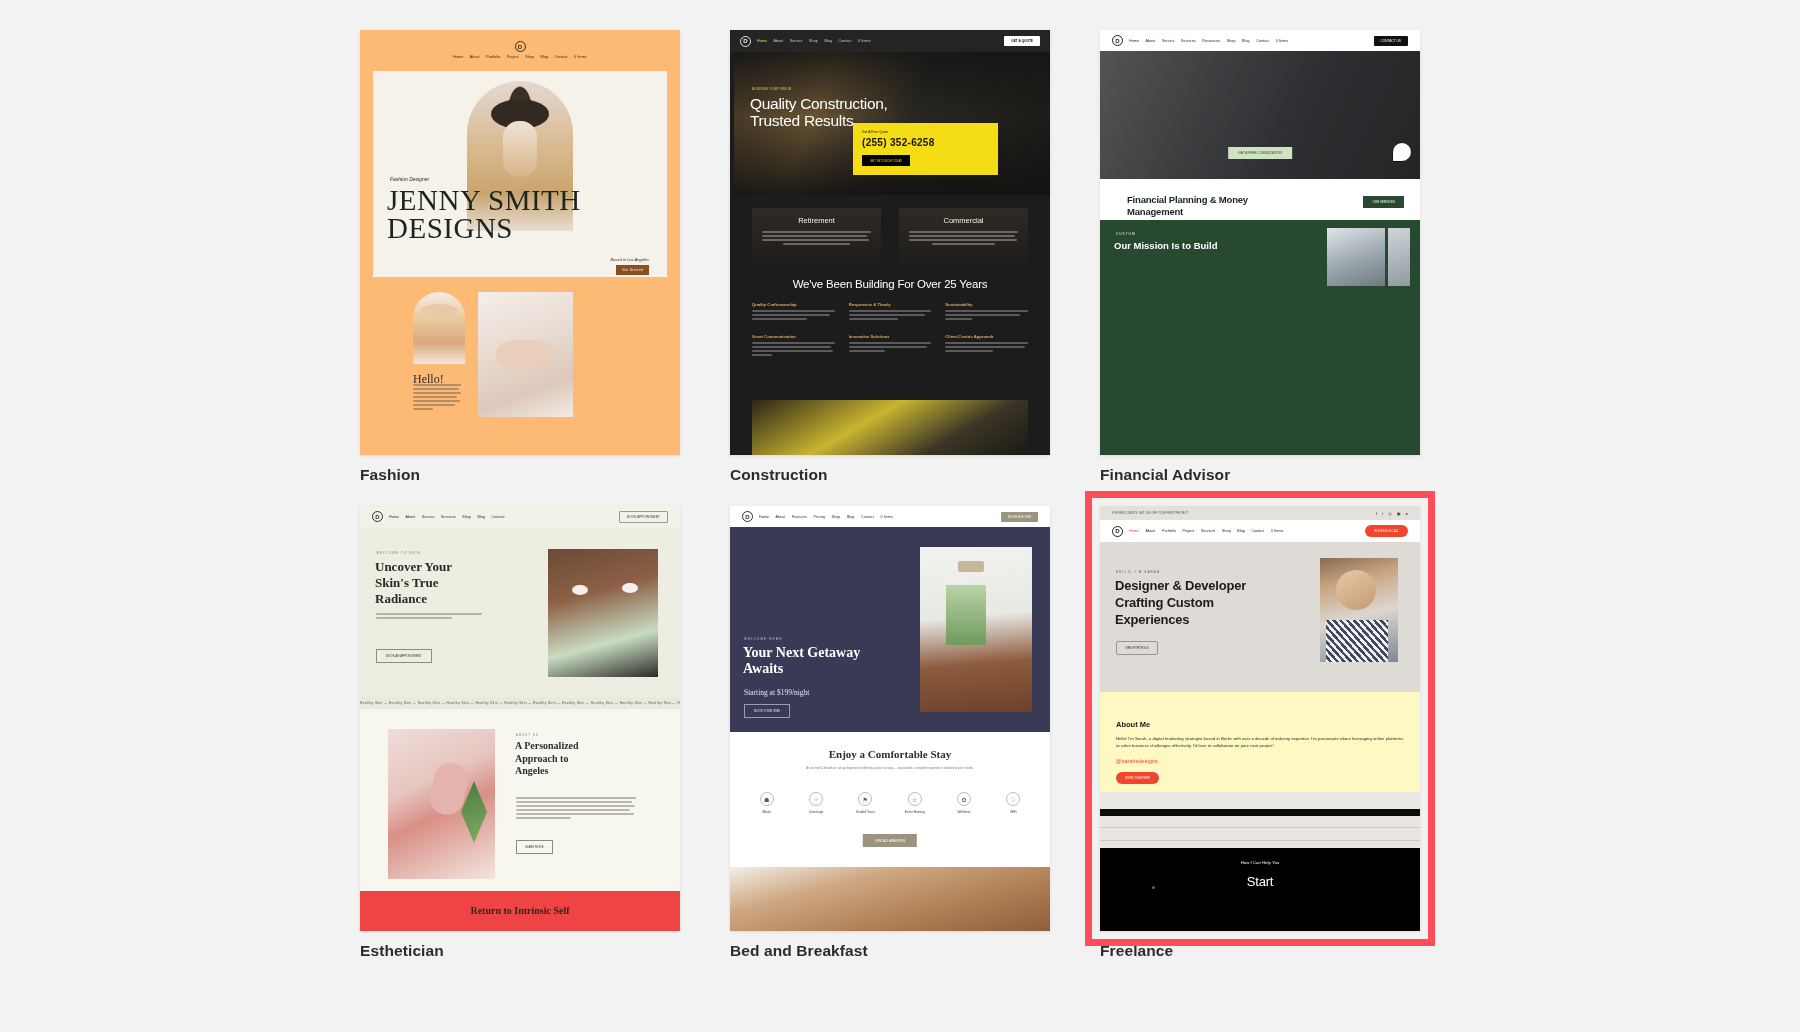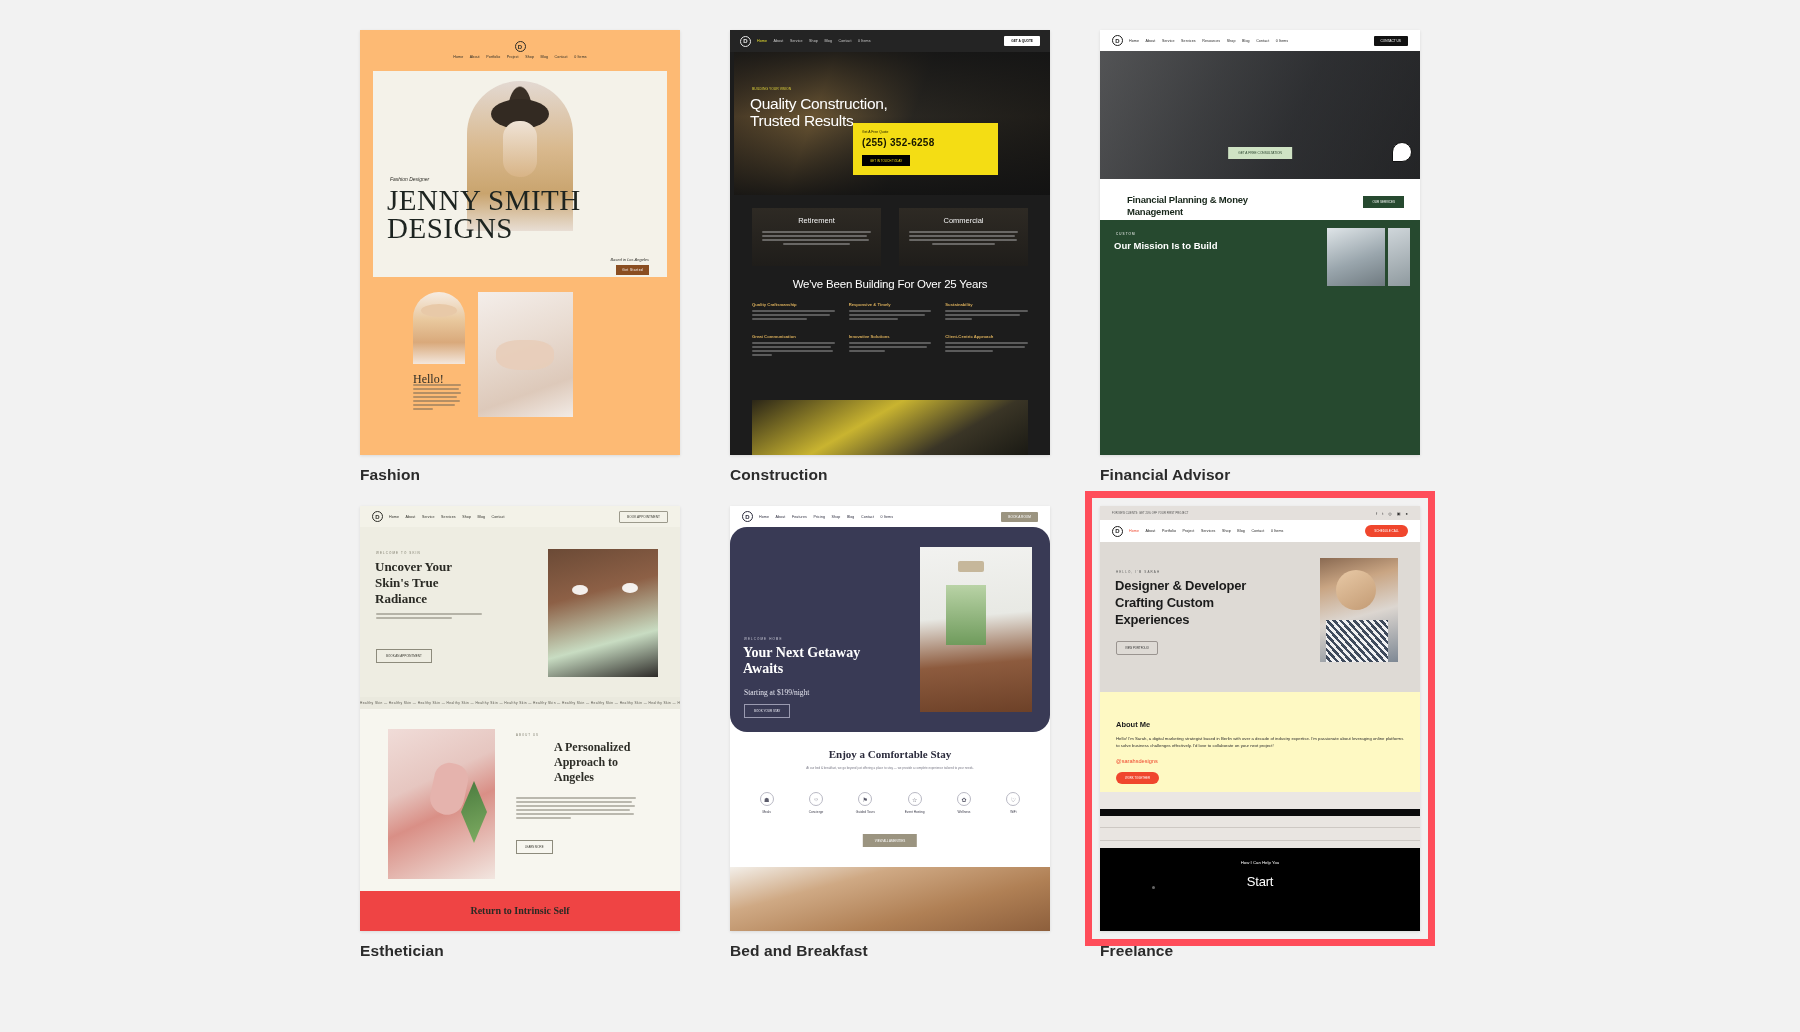--- a/index.html
+++ b/index.html
@@ -266,41 +266,41 @@
     content:""; position:absolute; left:44px; top:34px; width:34px; height:52px;
     border-radius:18px 18px 20px 20px; background:#e5b3ad; transform:rotate(12deg);
   }
   .esthetician .sec2 .photo::after{
     content:""; position:absolute; right:8px; top:52px; width:26px; height:62px;
     background:linear-gradient(160deg,#4a7a3e,#7fae63); clip-path: polygon(50% 0,100% 50%,50% 100%,0 50%);
   }
   .esthetician .sec2 .eyebrow { position: absolute; left: 156px; top: 24px; font-size: 2.8px; color: #7a7868; }
   .esthetician .sec2 h3 {
     position: absolute; left: 155px; top: 31px; width: 120px;
-    font-family: "Liberation Serif", serif; font-size: 12px; line-height: 1.25; margin-left: 39px;
+    font-family: "Liberation Serif", serif; font-size: 10px; line-height: 1.25;
   }
   .esthetician .sec2 .ph { position: absolute; left: 156px; top: 88px; width: 120px; color: #6e6c60; }
   .esthetician .sec2 .cta {
     position: absolute; left: 156px; top: 131px; border: 1px solid #8d8b7c; color: #3a3a32;
     font-size: 2.8px; padding: 4px 8px;
   }
   .esthetician .sec3 {
     position: absolute; left: 0; right: 0; top: 385px; bottom: 0; background: #ef4444; text-decoration: underline;
   }
   .esthetician .sec3 h3 {
     position: absolute; left: 0; right: 0; top: 14px; text-align: center;
     font-family: "Liberation Serif", serif; font-size: 10px; color: #2a2a24;
   }
 
   
   .bnb { background: #ffffff; color: #2b2b3c; }
   .bnb .navbar { height: 21px; background: #fff; }
   .bnb .logo { color: #2b2b3c; }
   .bnb .navbtn { background: #9b9480; color: #fff; }
-  .bnb .hero { position: absolute; left: 0; right: 0; top: 21px; height: 205px; background: #333css; border-radius: 17px; }
+  .bnb .hero { position: absolute; left: 0; right: 0; top: 21px; height: 205px; background: #333css; }
   .bnb .hero { background: #393a55; }
   .bnb .hero .eyebrow { position: absolute; left: 14px; top: 110px; font-size: 3px; color: #c9c9d6; }
   .bnb .hero h2 {
     position: absolute; left: 13px; top: 118px; width: 135px;
     font-family: "Liberation Serif", serif; font-size: 14px; line-height: 1.14; color: #fff;
   }
   .bnb .hero .price {
     position: absolute; left: 14px; top: 161px; font-family: "Liberation Serif", serif;
     font-size: 7.5px; color: #e4e4ee;
   }

